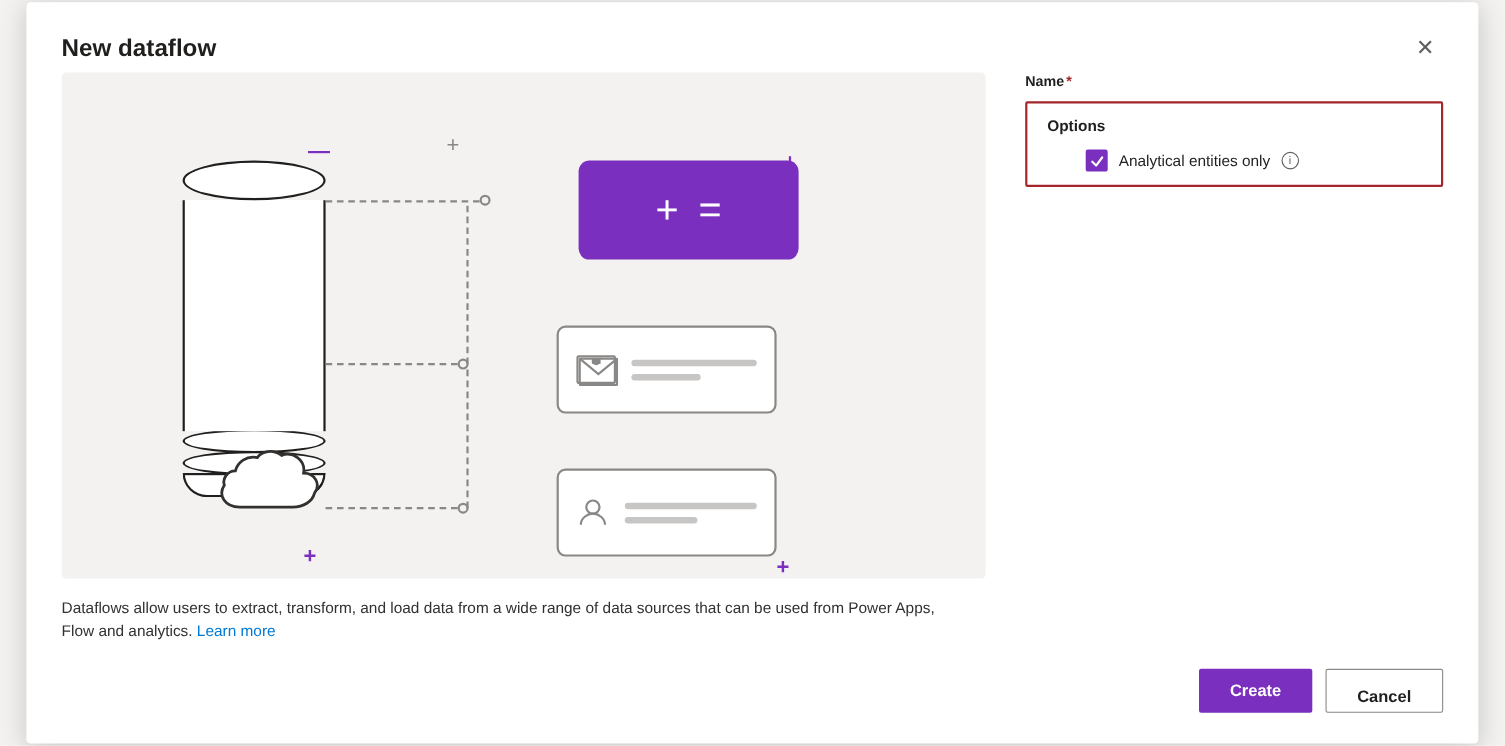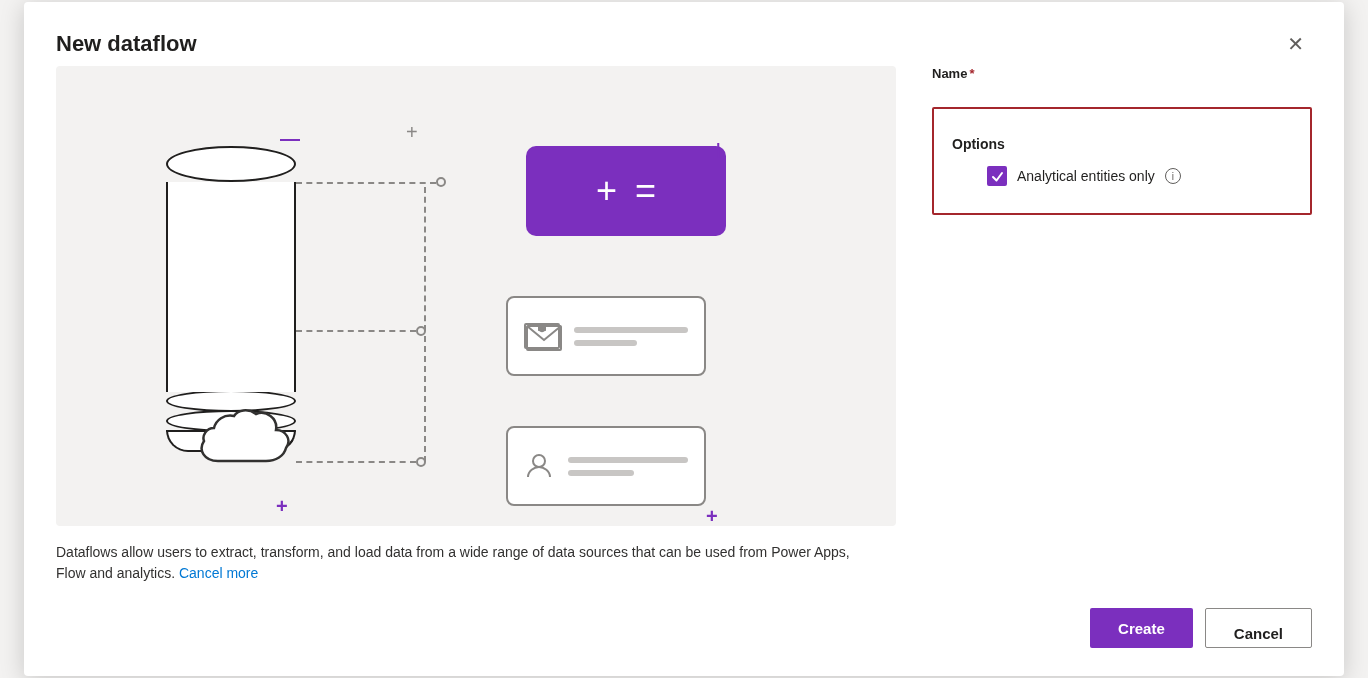--- a/index.html
+++ b/index.html
@@ -229,21 +229,21 @@
     .description-text a {
       color: #0078d4;
       text-decoration: none;
     }
     
     .right-panel {
       width: 380px;
       flex-shrink: 0;
       display: flex;
       flex-direction: column;
-      gap: 20px;
+      gap: 5px;
     }
     .field-label {
       font-size: 13px;
       font-weight: 600;
       color: #201f1e;
       margin-bottom: 6px;
     }
     .required-star {
       color: #a4262c;
       margin-left: 2px;
@@ -254,21 +254,21 @@
       border: 1px solid #8a8886;
       border-radius: 2px;
       padding: 0 10px;
       font-size: 14px;
       color: #201f1e;
       outline: none;
     }
     .options-section {
       border: 2.5px solid #a4262c;
       border-radius: 2px;
-      padding: 27px 18px;
+      padding: 12px 18px;
     }
     .options-title {
       font-size: 14px;
       font-weight: 600;
       color: #201f1e;
       margin-bottom: 14px;
     }
     .checkbox-row {
       display: flex;
       align-items: center;
@@ -415,21 +415,21 @@
 
         <span class="deco" style="left:224px; top:62px;">—</span>
         <span class="deco-gray" style="left:350px; top:56px;">+</span>
         <span class="deco" style="left:220px; top:430px;">+</span>
         <span class="deco" style="left:650px; top:440px;">+</span>
         <span class="deco-dash" style="left:660px; top:75px;">|</span>
       </div>
 
       <p class="description-text">
         <span>Dataflows allow users to extract, transform, and load data from a wide range of data sources that can be used from Power Apps, Flow and analytics.</span>
-        <a href="#">Cancel more</a>
+        <a href="#">Learn more</a>
       </p>
     </div>
 
     <div class="right-panel">
 
       <div>
         <div class="field-label">
           <span>Name</span><span class="required-star">*</span>
         </div>
       </div>

